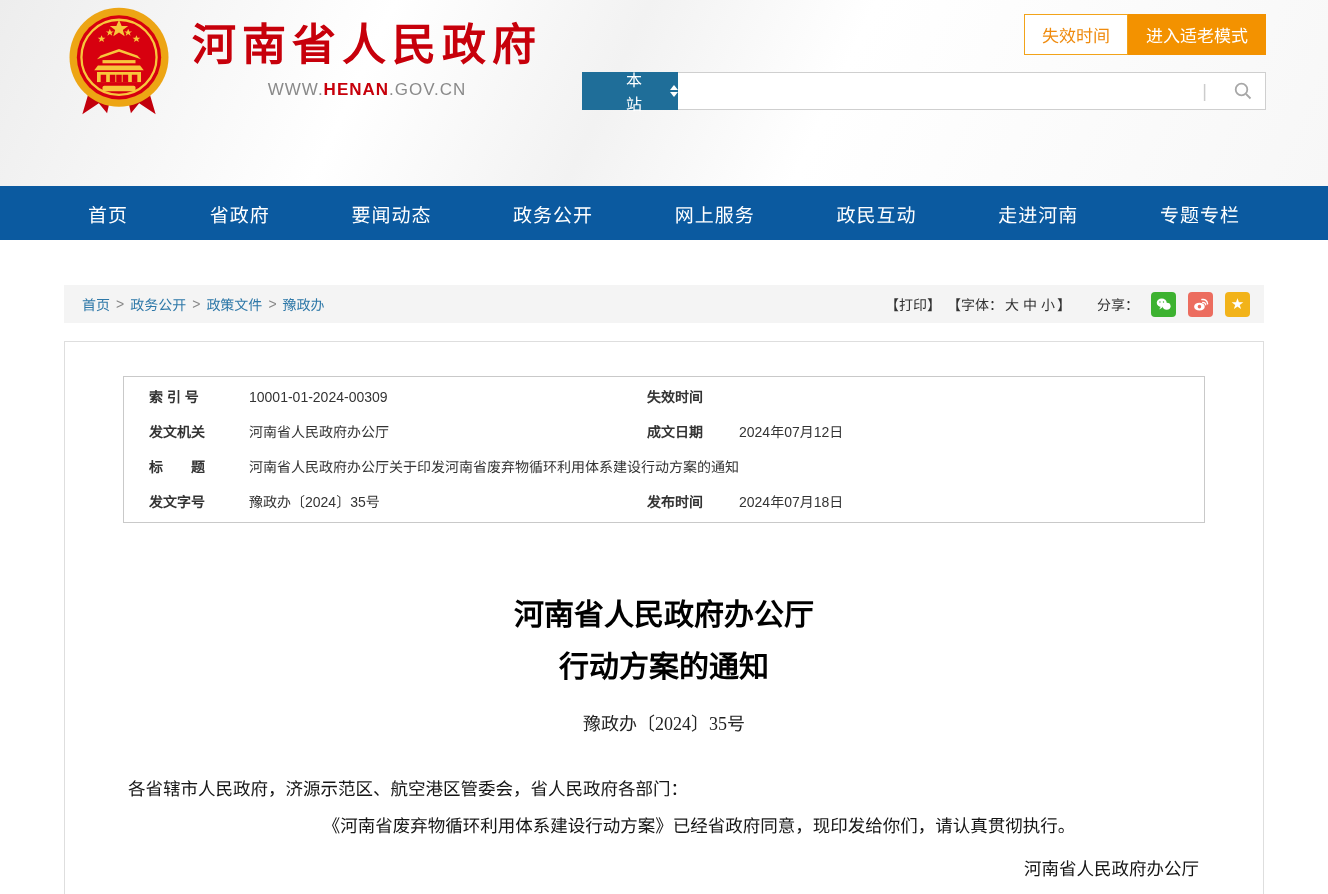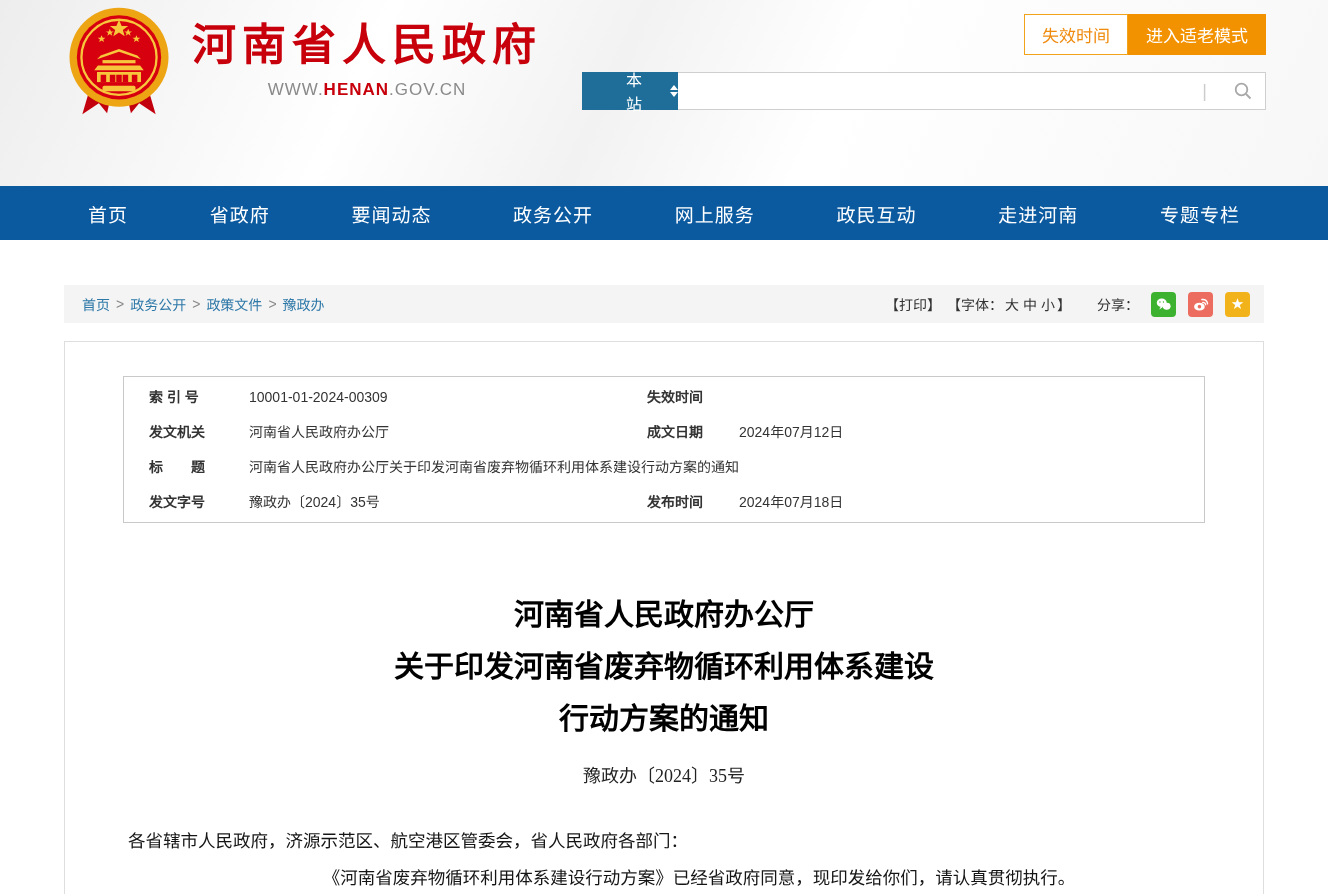--- a/index.html
+++ b/index.html
@@ -196,21 +196,20 @@
         <span class="meta-value meta-span">河南省人民政府办公厅关于印发河南省废弃物循环利用体系建设行动方案的通知</span>
 
         <span class="meta-label">发文字号</span>
         <span class="meta-value">豫政办〔2024〕35号</span>
         <span class="meta-label">发布时间</span>
         <span class="meta-value">2024年07月18日</span>
       </div>
 
       <h1 class="doc-title">
         <div>河南省人民政府办公厅</div>
-        <div>关于印发河南省废弃物循环利用体系建设</div>
         <div>行动方案的通知</div>
       </h1>
 
       <div class="doc-number">豫政办〔2024〕35号</div>
 
       <div class="doc-body">
         <p class="para-1">各省辖市人民政府，济源示范区、航空港区管委会，省人民政府各部门：</p>
         <p class="para-2">《河南省废弃物循环利用体系建设行动方案》已经省政府同意，现印发给你们，请认真贯彻执行。</p>
         <p class="sig-org">河南省人民政府办公厅</p>
 

